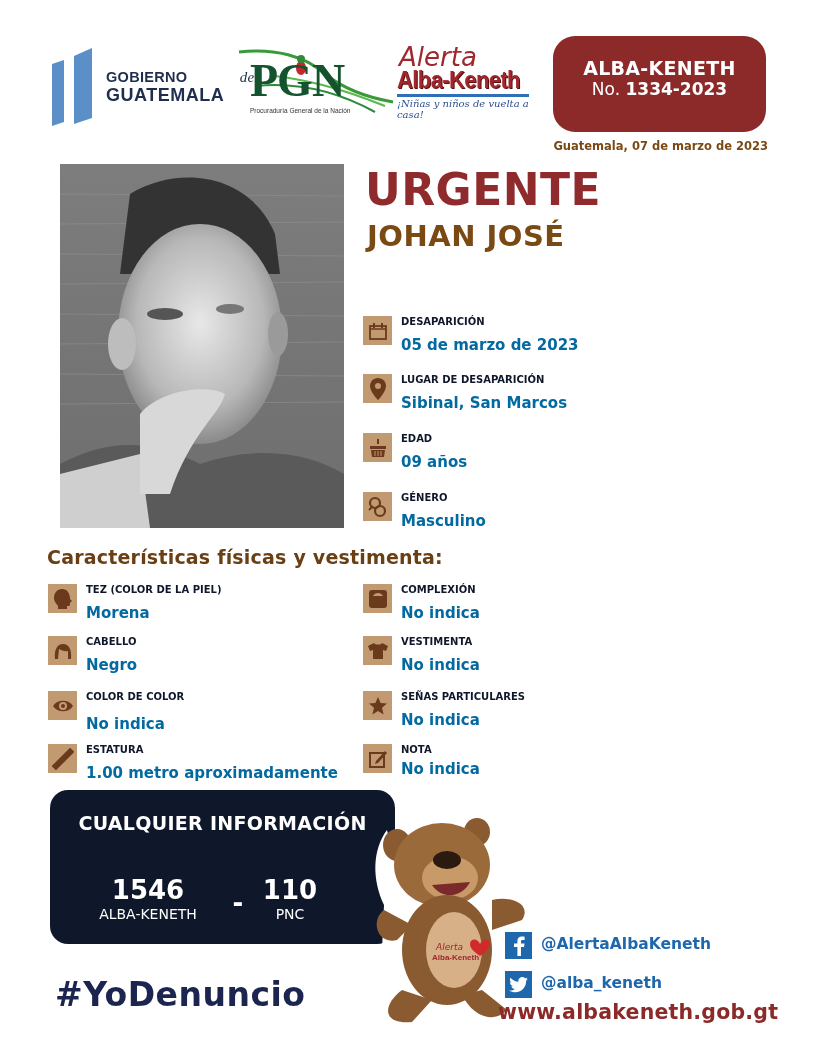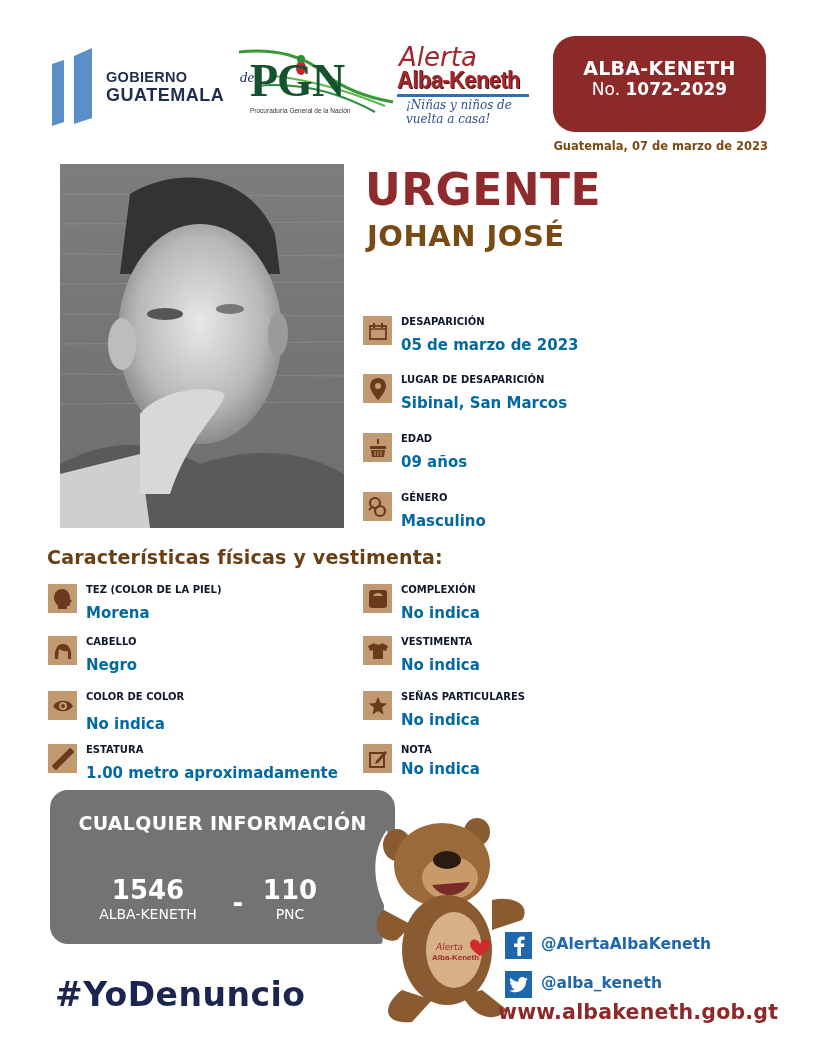--- a/index.html
+++ b/index.html
@@ -16,21 +16,21 @@
   .gob-text .l2 { font-size: 18px; letter-spacing: 0.5px; margin-top: 1px; }
 
   .pgn { left: 235px; top: 46px; width: 160px; height: 74px; }
   .pgn-letters { left: 250px; top: 58px; font-family: "Liberation Serif", serif; font-weight: 700; font-size: 46px; color: #14532d; letter-spacing: -1px; line-height: 1; }
   .pgn-sub { left: 250px; top: 107px; font-family: "Liberation Sans", sans-serif; font-size: 6.5px; color: #333; }
 
   .alerta { left: 397px; top: 44px; width: 135px; }
   .alerta .a1 { font-family: "DejaVu Sans", sans-serif; font-size: 26px; color: #a0272d; line-height: 1; padding-left: 2px; font-style: italic; letter-spacing: 0px; }
   .alerta .a2 { font-family: "Liberation Sans", sans-serif; font-weight: 700; font-size: 22px; color: #a0272d; line-height: 1; letter-spacing: -0.6px; transform: scaleY(1.05); text-shadow: 1px 1px 0 #5a1010; }
   .alerta .bar { height: 3px; background: #2f6fb5; margin-top: 2px; width: 132px; }
-  .alerta .a3 { font-family: "DejaVu Serif", serif; font-style: italic; font-size: 12px; color: #2f4f8f; margin-top: 1px; margin-left: 9px; }
+  .alerta .a3 { font-family: "DejaVu Serif", serif; font-style: italic; font-size: 10px; color: #2f4f8f; margin-top: 1px; }
 
   .case-box { left: 553px; top: 36px; width: 213px; height: 96px; background: #8c2a2a; border-radius: 22px; color: #fff; text-align: center; padding-top: 22px; }
   .case-box .c1 { font-weight: 700; font-size: 19px; letter-spacing: 0.3px; line-height: 1.1; }
   .case-box .c2 { font-size: 17px; line-height: 1.25; }
   .case-box .c2 b { font-weight: 700; }
 
   .date { left: 546px; top: 139px; width: 222px; text-align: right; font-weight: 700; font-size: 11.5px; color: #7a4a14; }
 
   
   .photo { left: 60px; top: 164px; width: 284px; height: 364px; overflow: hidden; background: #8a8a8a; }
@@ -41,21 +41,21 @@
 
   
   .info { position: absolute; }
   .info .ico { position: absolute; left: 0; top: 0; width: 29px; height: 29px; background: #c19a72; display: flex; align-items: center; justify-content: center; }
   .info .lbl { position: absolute; left: 38px; top: 0; font-weight: 700; font-size: 10px; color: #0f172a; white-space: nowrap; }
   .info .val { position: absolute; left: 38px; top: 20px; font-weight: 700; font-size: 15px; color: #0369a1; white-space: nowrap; }
 
   .chars-title { left: 47px; top: 546px; font-weight: 700; font-size: 19px; color: #6b3f14; letter-spacing: 0.2px; }
 
   
-  .contact { left: 50px; top: 790px; width: 345px; height: 154px; background: #737373; border-radius: 18px; color: #fff; }
+  .contact { left: 50px; top: 790px; width: 345px; height: 154px; background: #0f172a; border-radius: 18px; color: #fff; }
   .contact .t1 { position: absolute; left: 0; top: 20px; width: 345px; text-align: center; font-weight: 700; font-size: 19px; line-height: 26px; letter-spacing: 0.3px; }
   .contact .num { position: absolute; font-weight: 700; font-size: 26px; line-height: 1; text-align: center; }
   .contact .sub { position: absolute; font-size: 14px; text-align: center; line-height: 1; }
 
   .hashtag { left: 55px; top: 975px; font-weight: 700; font-size: 33px; color: #1c2550; letter-spacing: 0.5px; }
 
   .bear { left: 372px; top: 810px; width: 172px; height: 222px; }
 
   .social { position: absolute; left: 505px; }
   .social .sico { position: absolute; left: 0; top: 0; width: 27px; height: 27px; background: #1f67ad; display: flex; align-items: center; justify-content: center; }
@@ -86,21 +86,21 @@
 
 <div class="abs alerta">
   <div class="a1">Alerta</div>
   <div class="a2">Alba-Keneth</div>
   <div class="bar"></div>
   <div class="a3">¡Niñas y niños de vuelta a casa!</div>
 </div>
 
 <div class="abs case-box">
   <div class="c1">ALBA-KENETH</div>
-  <div class="c2"><span>No.</span> <b>1072-2029</b></div>
+  <div class="c2"><span>No.</span> <b>1334-2023</b></div>
 </div>
 <div class="abs date">Guatemala, 07 de marzo de 2023</div>
 
 <div class="abs photo">
   <svg width="284" height="364" viewBox="0 0 284 364">
     <defs>
       <linearGradient id="bg" x1="0" y1="0" x2="0" y2="1">
         <stop offset="0" stop-color="#7d7d7d"></stop>
           <stop offset="1" stop-color="#6e6e6e"></stop>
       </linearGradient>

